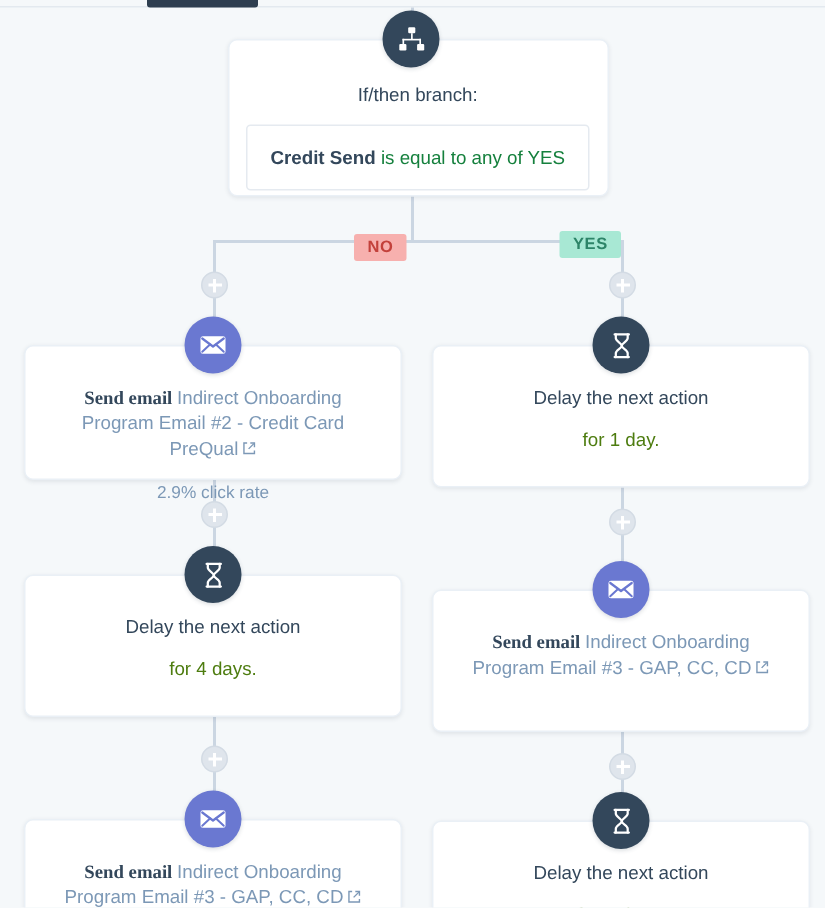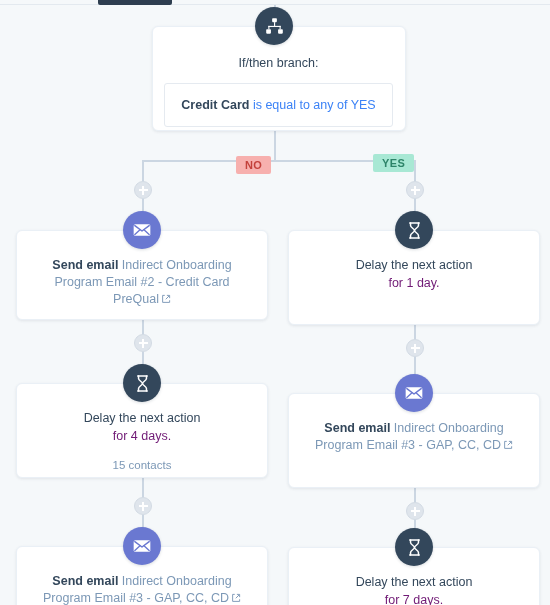--- a/index.html
+++ b/index.html
@@ -124,39 +124,39 @@
   }
   .condition-box {
     border: 1px solid #e5eaf0;
     border-radius: 3px;
     background: #ffffff;
     padding: 13px 10px;
     font-size: 12.5px;
     line-height: 16px;
   }
   .cond-prop { color: #33475b; font-weight: bold; }
-  .cond-rest { color: #3b82f6; }
+  .cond-rest { color: #15803d; }
 
   .node-title {
     font-size: 12.5px;
     line-height: 17px;
     margin: 0;
     color: #33475b;
   }
-  .node-title .lead { font-weight: bold; color: #33475b; }
+  .node-title .lead { font-weight: bold; color: #33475b; font-family: Liberation Serif, serif; }
   .node-link { color: #7c98b6; }
   .ext-link-icon {
     display: inline-block;
     vertical-align: -1px;
     margin-left: 2px;
   }
   .node-sub {
     font-size: 12.5px;
-    color: #701a75;
-    margin-top: 1px;
+    color: #4d7c0f;
+    margin-top: 11px;
     line-height: 17px;
   }
   .node-meta {
     font-size: 11.5px;
     color: #7c98b6;
     margin-top: 13px;
     line-height: 15px;
   }
 </style>
 </head>
@@ -205,39 +205,40 @@
       <rect x="11.4" y="6.5" width="1.4" height="5"></rect>
       <rect x="4.2" y="11.2" width="15.6" height="1.4"></rect>
       <rect x="4.2" y="11.2" width="1.4" height="4.4"></rect>
       <rect x="18.4" y="11.2" width="1.4" height="4.4"></rect>
     </svg>
   </div>
   <div class="card" style="left:152px; top:26px; width:254px; height:105px;">
     <div class="card-body" style="padding:28px 12px 12px 11px;">
       <div class="branch-title">If/then branch:</div>
       <div class="condition-box">
-        <span class="cond-prop">Credit Card</span><span class="cond-rest"> is equal to any of YES</span>
+        <span class="cond-prop">Credit Send</span><span class="cond-rest"> is equal to any of YES</span>
       </div>
     </div>
   </div>
 
   <div class="node-icon icon-email" style="left:123px; top:211px;">
     <svg width="20" height="20" viewBox="0 0 24 24" aria-hidden="true">
       <rect x="2" y="5" width="20" height="14" rx="2" fill="#ffffff"></rect>
       <path d="M3.4 6.8 L12 13.2 L20.6 6.8" fill="none" stroke="#6a78d1" stroke-width="1.8" stroke-linecap="round" stroke-linejoin="round"></path>
       <path d="M3.4 17.4 L9.6 11.6 M20.6 17.4 L14.4 11.6" fill="none" stroke="#6a78d1" stroke-width="1.6" stroke-linecap="round"></path>
     </svg>
   </div>
   <div class="card" style="left:16px; top:230px; width:252px; height:90px;">
     <div class="card-body">
       <div class="node-title"><span class="lead">Send email </span><span class="node-link">Indirect Onboarding Program Email #2 - Credit Card PreQual</span><span class="ext-link-icon"><svg width="10" height="10" viewBox="0 0 16 16" fill="none" stroke="#7c98b6" stroke-width="1.5">
               <path d="M6 2.2H2.6v11.2h11.2V10"></path>
               <path d="M9.4 2.2h4.4v4.4"></path>
               <path d="M13.2 2.8 L7.6 8.4"></path>
             </svg></span></div>
+      <div class="node-meta">2.9% click rate</div>
     </div>
   </div>
 
   <div class="node-icon icon-delay" style="left:395px; top:211px;">
     <svg width="19" height="19" viewBox="0 0 24 24" fill="none" stroke="#ffffff" stroke-width="1.9" stroke-linecap="round" stroke-linejoin="round" aria-hidden="true">
       <path d="M6 2.5h12M6 21.5h12"></path>
       <path d="M7 2.5v3.2c0 2.6 5 4.1 5 6.3 0 2.2-5 3.7-5 6.3v3.2"></path>
       <path d="M17 2.5v3.2c0 2.6-5 4.1-5 6.3 0 2.2 5 3.7 5 6.3v3.2"></path>
     </svg>
   </div>
@@ -252,21 +253,20 @@
     <svg width="19" height="19" viewBox="0 0 24 24" fill="none" stroke="#ffffff" stroke-width="1.9" stroke-linecap="round" stroke-linejoin="round" aria-hidden="true">
       <path d="M6 2.5h12M6 21.5h12"></path>
       <path d="M7 2.5v3.2c0 2.6 5 4.1 5 6.3 0 2.2-5 3.7-5 6.3v3.2"></path>
       <path d="M17 2.5v3.2c0 2.6-5 4.1-5 6.3 0 2.2 5 3.7 5 6.3v3.2"></path>
     </svg>
   </div>
   <div class="card" style="left:16px; top:383px; width:252px; height:95px;">
     <div class="card-body">
       <div class="node-title">Delay the next action</div>
       <div class="node-sub">for 4 days.</div>
-      <div class="node-meta">15 contacts</div>
     </div>
   </div>
 
   <div class="node-icon icon-email" style="left:395px; top:374px;">
     <svg width="20" height="20" viewBox="0 0 24 24" aria-hidden="true">
       <rect x="2" y="5" width="20" height="14" rx="2" fill="#ffffff"></rect>
       <path d="M3.4 6.8 L12 13.2 L20.6 6.8" fill="none" stroke="#6a78d1" stroke-width="1.8" stroke-linecap="round" stroke-linejoin="round"></path>
       <path d="M3.4 17.4 L9.6 11.6 M20.6 17.4 L14.4 11.6" fill="none" stroke="#6a78d1" stroke-width="1.6" stroke-linecap="round"></path>
     </svg>
   </div>

